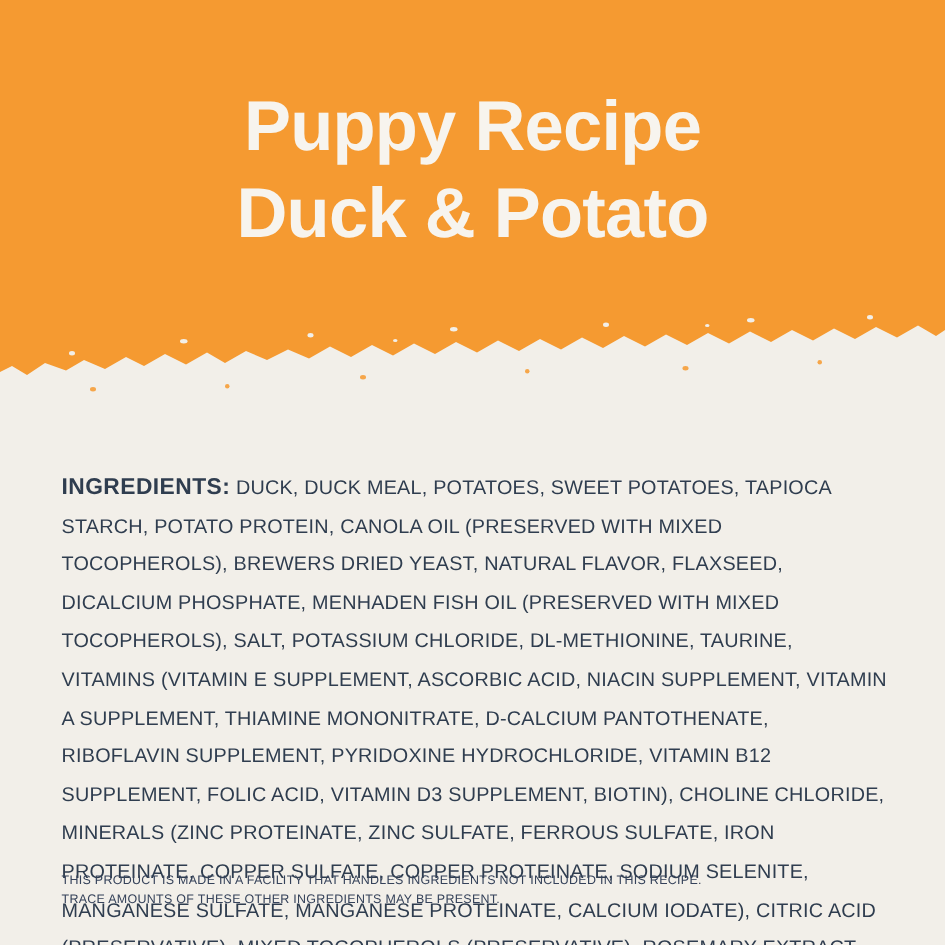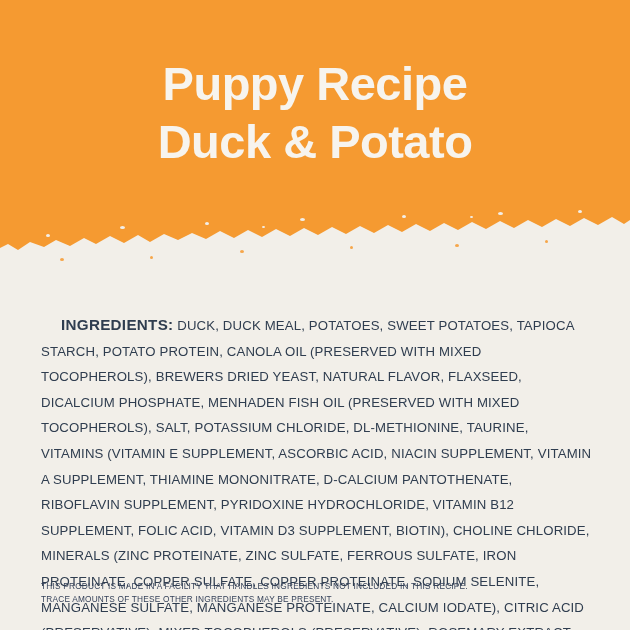--- a/index.html
+++ b/index.html
@@ -77,21 +77,20 @@
     font-size: 13.2px;
     line-height: 25.6px;
     letter-spacing: 0.15px;
     text-align: left;
     margin: 0;
   }
   .ing-label {
     font-weight: bold;
     font-size: 15.2px;
     letter-spacing: 0.3px;
-    margin-left: 20px;
   }
   .footnote {
     position: absolute;
     top: 580px;
     left: 41px;
     width: 560px;
     color: #35425a;
     font-size: 8.3px;
     line-height: 13px;
     letter-spacing: 0.2px;

